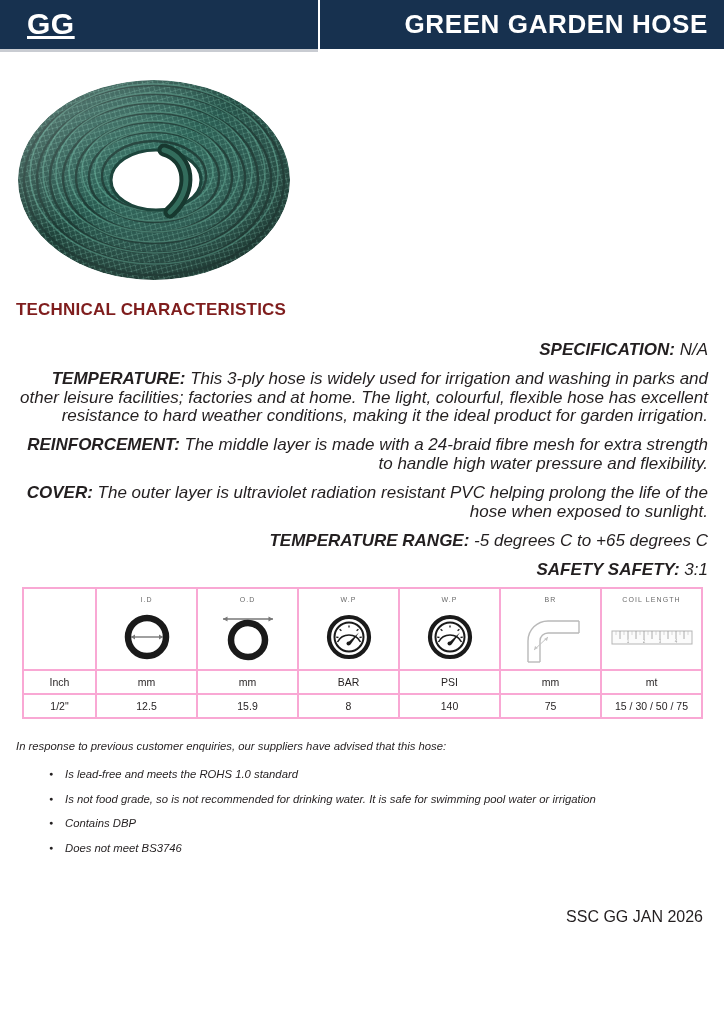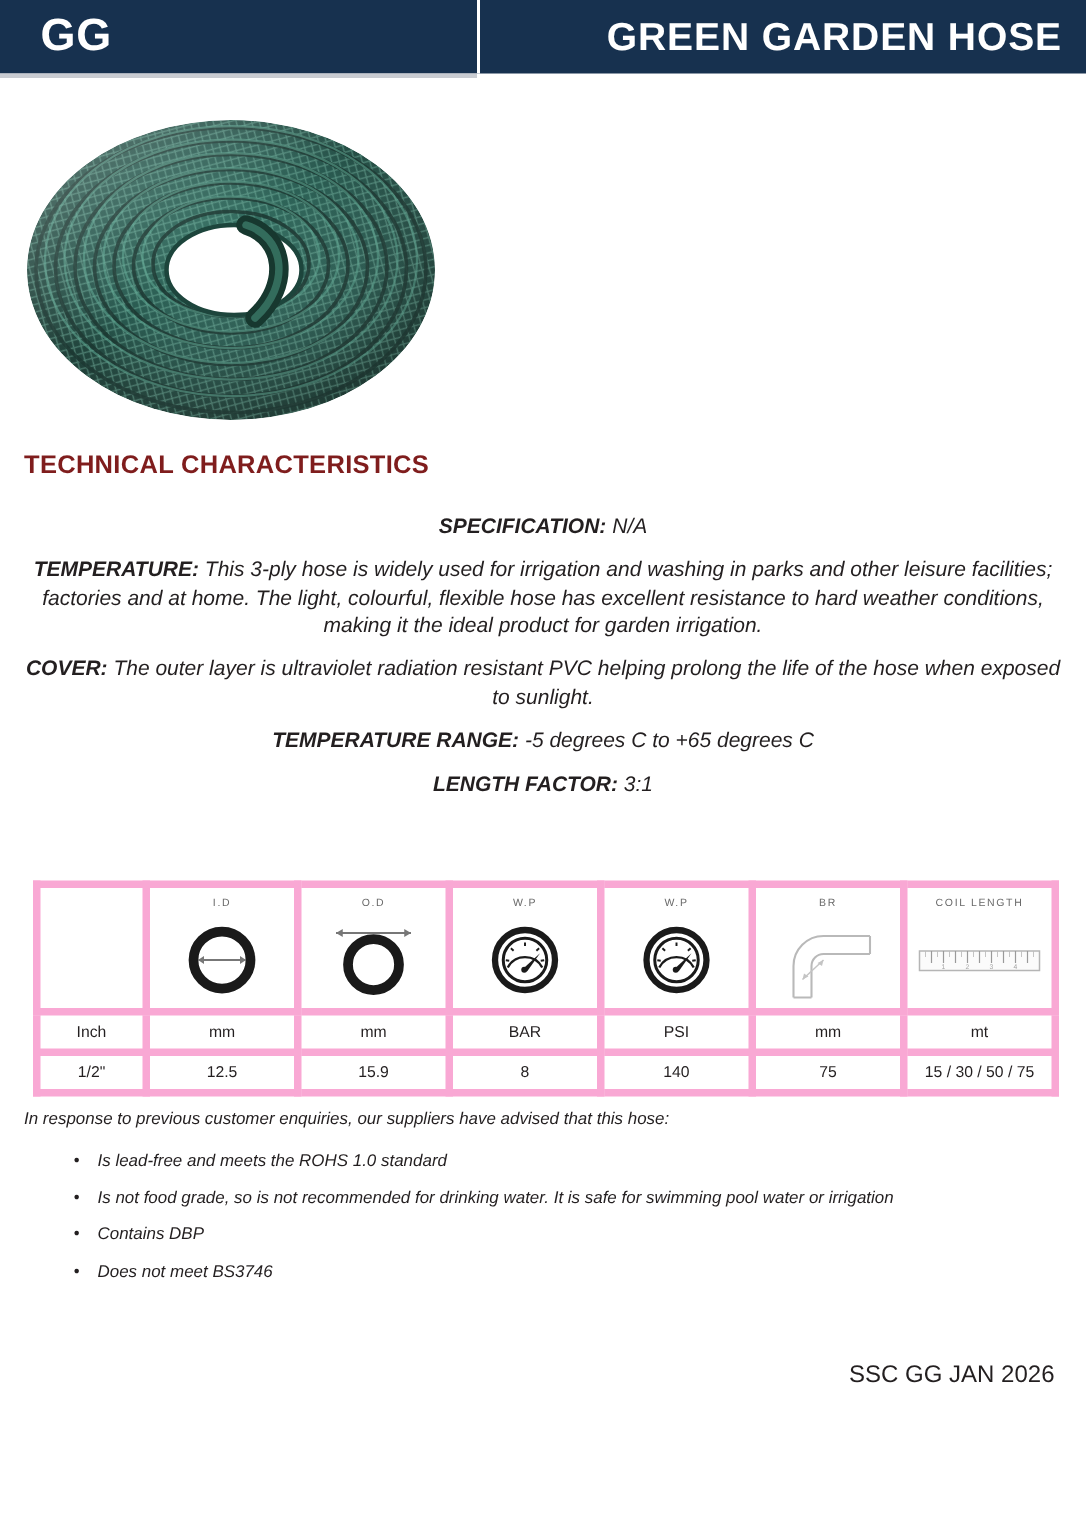--- a/index.html
+++ b/index.html
@@ -26,20 +26,21 @@
   }
   .brand-mark {
     position: absolute;
     left: 27px;
     top: 7px;
     font-size: 30px;
     font-weight: bold;
     color: #ffffff;
     letter-spacing: 0.5px;
     line-height: 34px;
+    text-decoration: underline;
   }
   .header-divider {
     position: absolute;
     left: 318px;
     top: 0;
     width: 2px;
     height: 49px;
     background: #ffffff;
   }
   .header-title {
@@ -83,43 +84,43 @@
     letter-spacing: 0.2px;
     color: #7f1d1d;
   }
   .body-block {
     position: absolute;
     left: 16px;
     top: 341px;
     width: 692px;
   }
   .para {
-    font-size: 14px;
+    font-size: 17px;
     font-style: italic;
     line-height: 18.6px;
     color: #231f20;
     margin: 0 0 10.5px 0;
-    text-align: center;
+    text-align: right;
   }
   .para .lbl {
     font-weight: bold;
     font-style: italic;
   }
 
   
   .spec-table {
     position: absolute;
     left: 22px;
     top: 587px;
     width: 679px;
     border-collapse: collapse;
     table-layout: fixed;
   }
   .spec-table td, .spec-table th {
-    border: 5px solid #f9a8d4;
+    border: 2px solid #f9a8d4;
     padding: 0;
     text-align: center;
     vertical-align: middle;
   }
   .icon-row td {
     height: 80px;
   }
   .icon-cell-inner {
     position: relative;
     height: 80px;
@@ -262,23 +263,24 @@
       <path d="M150 88 C 176 96, 180 128, 156 150" fill="none" stroke="#3d7e6c" stroke-width="5" stroke-linecap="round" stroke-opacity="0.75"></path>
     </g>
   </svg>
 </div>
 
 <div class="section-heading">TECHNICAL CHARACTERISTICS</div>
 
 <div class="body-block">
   <p class="para"><span class="lbl">SPECIFICATION:</span><span> N/A</span></p>
   <p class="para"><span class="lbl">TEMPERATURE:</span><span> This 3-ply hose is widely used for irrigation and washing in parks and other leisure facilities; factories and at home. The light, colourful, flexible hose has excellent resistance to hard weather conditions, making it the ideal product for garden irrigation.</span></p>
+  <p class="para"><span class="lbl">REINFORCEMENT:</span><span> The middle layer is made with a 24-braid fibre mesh for extra strength to handle high water pressure and flexibility.</span></p>
   <p class="para"><span class="lbl">COVER:</span><span> The outer layer is ultraviolet radiation resistant PVC helping prolong the life of the hose when exposed to sunlight.</span></p>
   <p class="para"><span class="lbl">TEMPERATURE RANGE:</span><span> -5 degrees C to +65 degrees C</span></p>
-  <p class="para"><span class="lbl">LENGTH FACTOR:</span><span> 3:1</span></p>
+  <p class="para"><span class="lbl">SAFETY SAFETY:</span><span> 3:1</span></p>
 </div>
 
 <table class="spec-table">
   <colgroup>
     <col style="width:73px">
     <col style="width:101px">
     <col style="width:101px">
     <col style="width:101px">
     <col style="width:101px">
     <col style="width:101px">

